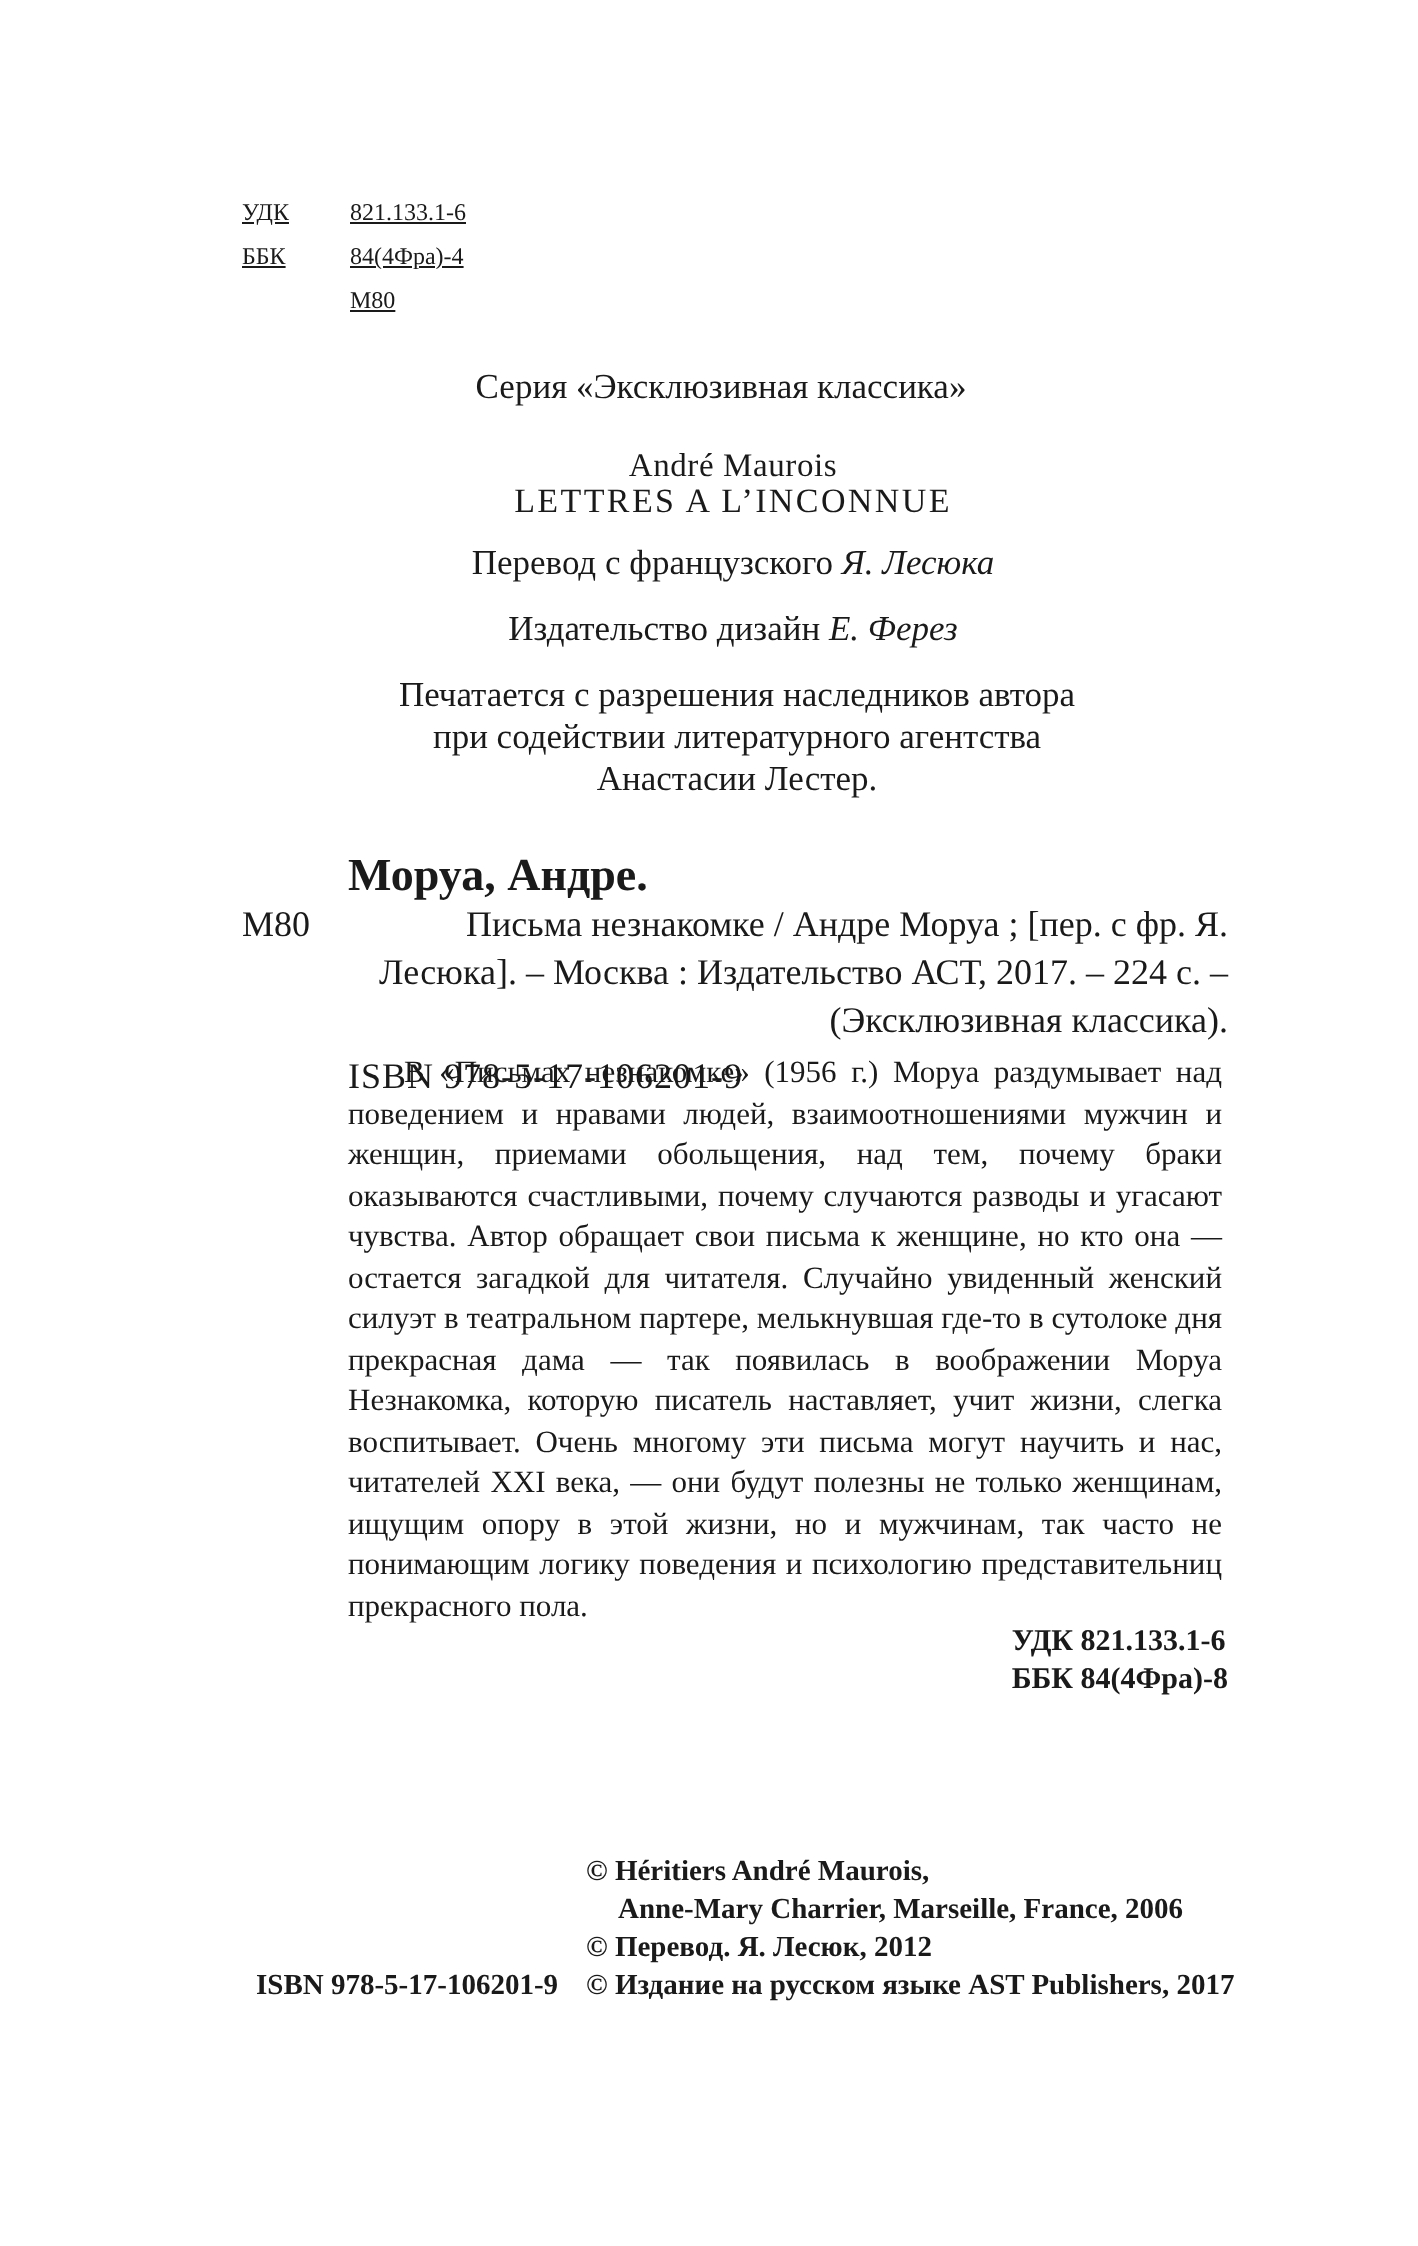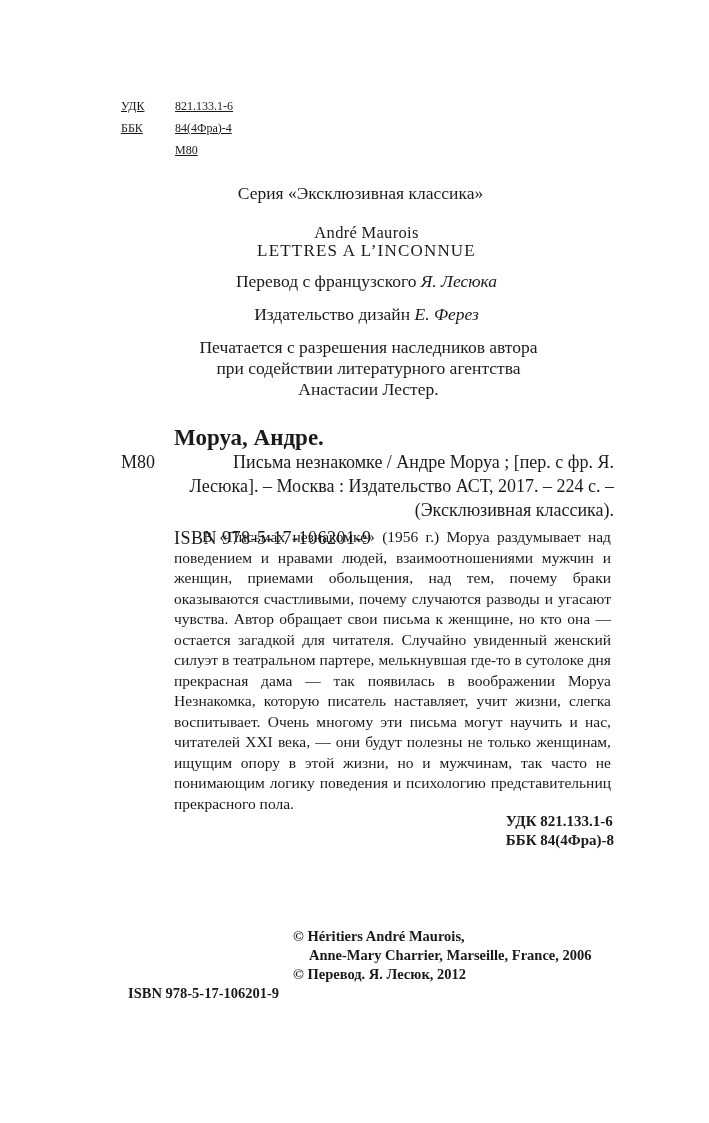--- a/index.html
+++ b/index.html
@@ -97,14 +97,15 @@
   <div class="line">
       <span class="isbn2"></span>
       <span class="indent">Anne-Mary Charrier, Marseille, France, 2006</span>
     </div>
   <div class="line">
       <span class="isbn2"></span>
       <span>© Перевод. Я. Лесюк, 2012</span>
     </div>
   <div class="line">
       <span class="isbn2">ISBN 978-5-17-106201-9</span>
+      <span>© Издание на русском языке AST Publishers, 2017</span>
     </div>
 </div>
 
 </body></html>

